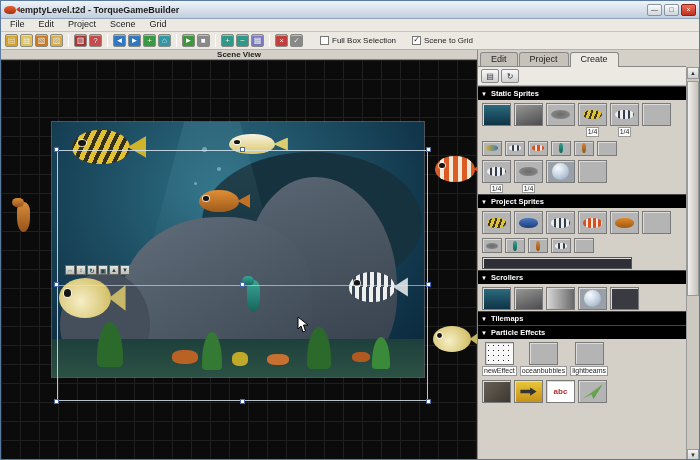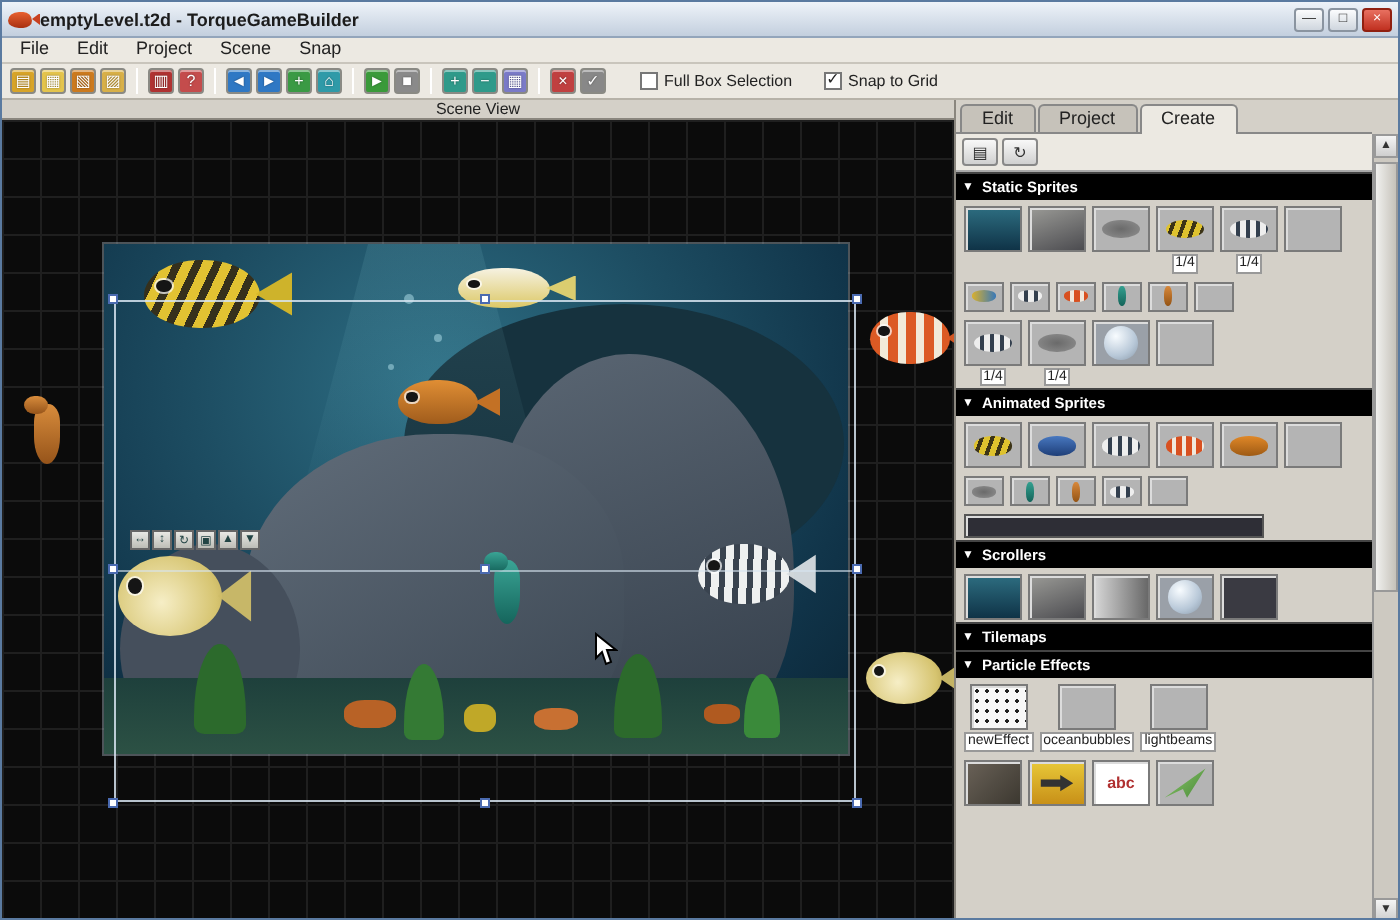--- a/index.html
+++ b/index.html
@@ -27,21 +27,21 @@
   .ticon { display:inline-flex; width:13px; height:13px; margin:0 1px; border:1px solid #8a8a84; border-radius:2px;
     color:#fff; font-size:8px; line-height:1; align-items:center; justify-content:center;
     box-shadow:inset 0 1px 0 rgba(255,255,255,.45); text-shadow:0 0 1px rgba(0,0,0,.5); }
   .tsep { width:1px; height:13px; background:#9a968c; border-right:1px solid #fff; margin:0 4px; }
   .cb { display:inline-flex; align-items:center; gap:3px; margin-left:16px; font-size:8px; color:#222; }
   .cb .box { width:9px; height:9px; background:#fff; border:1px solid #777; display:inline-flex; align-items:center; justify-content:center; font-size:8px; line-height:1; color:#222; }
   .cb.checked .box::after { content:"✓"; margin-top:-1px; }
 
   
   .content { display:flex; height:411px; }
-  .scene-pane { width:476px; display:flex; flex-direction:column; background:#1a1a1a; }
+  .scene-pane { width:476px; display:flex; flex-direction:column; background:#1a1a1a;font-weight:bold; }
   .scene-strip { height:10px; background:#d4d0c8; border-bottom:1px solid #8a867e; display:flex; align-items:center; justify-content:center; }
   .scene-strip span { font-size:8px; color:#222; }
 
   .canvas { position:relative; flex:1; overflow:hidden; background-color:#0b0b0b;
     background-image:linear-gradient(#1f1f1f 1px, transparent 1px), linear-gradient(90deg,#1f1f1f 1px, transparent 1px);
     background-size:19px 19px; }
 
   
   .scene-image { position:absolute; left:51px; top:62px; width:372px; height:255px; overflow:hidden;
     outline:1px solid rgba(200,220,235,.35);
@@ -162,21 +162,21 @@
       <span class="wb">□</span>
       <span class="wb close">×</span>
     </span>
   </div>
 
   <div class="menubar">
     <span class="menu-item">File</span>
     <span class="menu-item">Edit</span>
     <span class="menu-item">Project</span>
     <span class="menu-item">Scene</span>
-    <span class="menu-item">Snap</span>
+    <span class="menu-item">Grid</span>
   </div>
 
   <div class="toolbar">
     <span id="tb-icons" style="display:inline-flex;align-items:center;">
         <span class="ticon" style="background: rgb(216, 164, 40);">▤</span>
         <span class="ticon" style="background: rgb(228, 196, 76);">▦</span>
         <span class="ticon" style="background: rgb(204, 122, 30);">▧</span>
         <span class="ticon" style="background: rgb(216, 176, 72);">▨</span>
         <span class="tsep"></span>
         <span class="ticon" style="background: rgb(176, 50, 50);">▥</span>
@@ -196,21 +196,21 @@
         <span class="tsep"></span>
         <span class="ticon" style="background: rgb(192, 64, 64);">×</span>
         <span class="ticon" style="background: rgb(136, 136, 136);">✓</span>
       </span>
     <label class="cb">
       <span class="box"></span>
       <span>Full Box Selection</span>
     </label>
     <label class="cb checked">
       <span class="box"></span>
-      <span>Snap to Grid</span>
+      <span>Scene to Grid</span>
     </label>
   </div>
 
   <div class="content">
     <div class="scene-pane">
       <div class="scene-strip">
         <span>Scene View</span>
       </div>
 
       <div class="canvas" id="canvas">
@@ -342,21 +342,21 @@
                 <div class="thumb lg k-bubble"></div>
               </div>
               <div class="thumb-cell">
                 <div class="thumb lg k-blank"></div>
               </div>
             </div>
           </div>
           <div class="section">
             <div class="sec-h">
               <span class="arr">▼</span>
-              <span>Animated Sprites</span>
+              <span>Project Sprites</span>
             </div>
             <div class="thumb-row">
               <div class="thumb-cell">
                 <div class="thumb lg k-yellow-stripe-fish"></div>
               </div>
               <div class="thumb-cell">
                 <div class="thumb lg k-blue-fish"></div>
               </div>
               <div class="thumb-cell">
                 <div class="thumb lg k-white-stripe-fish"></div>

